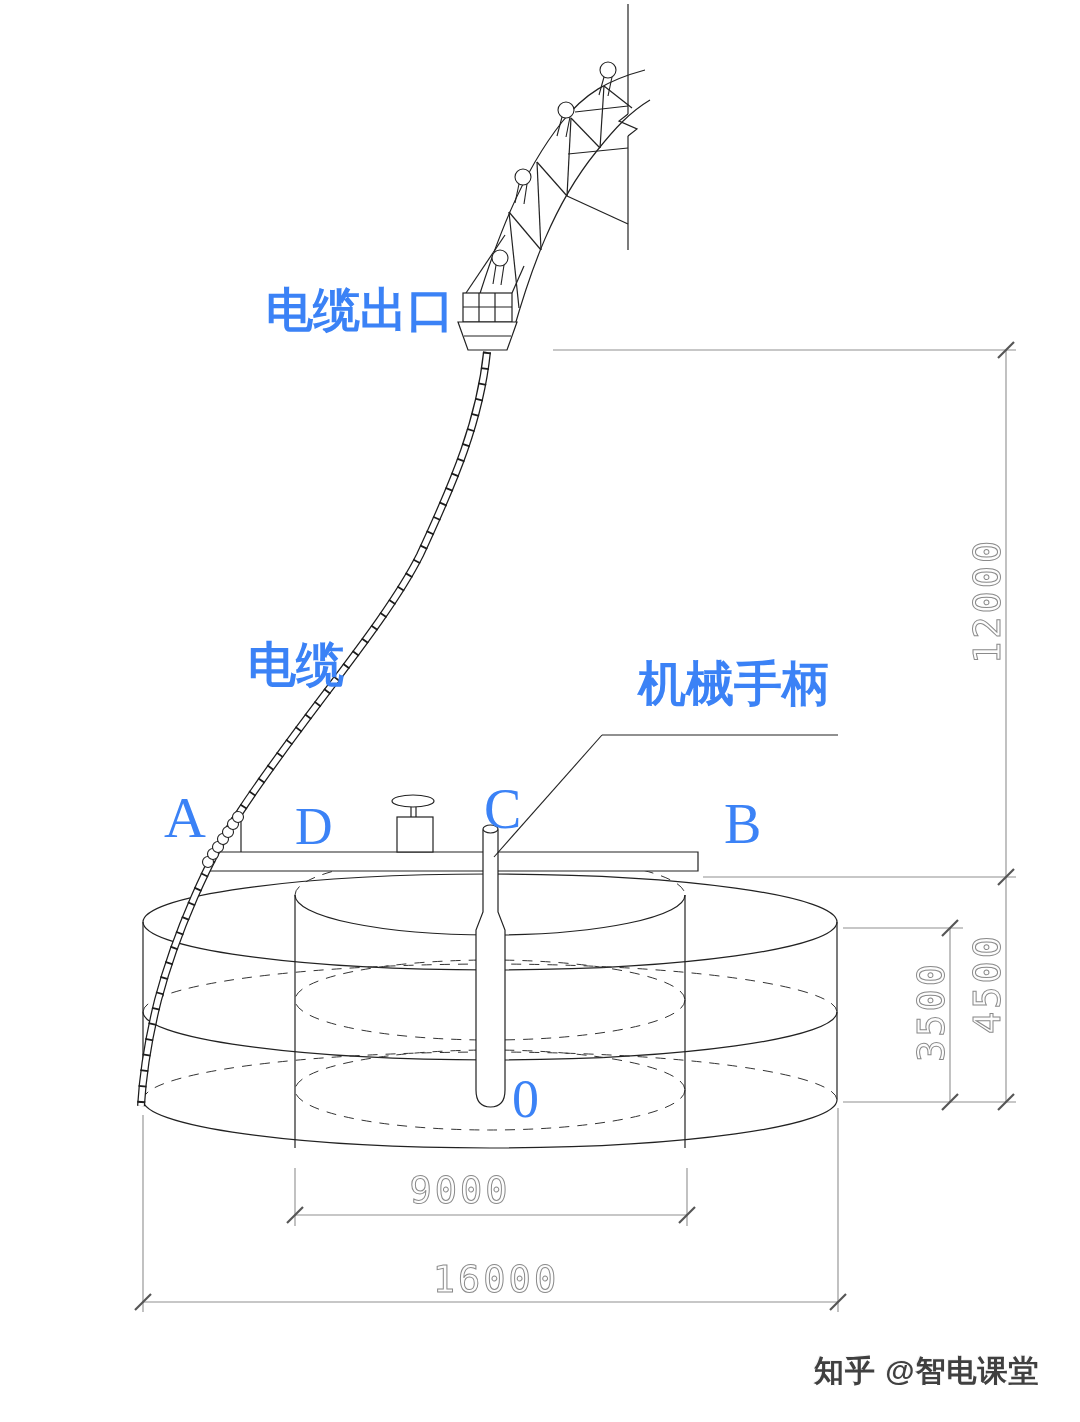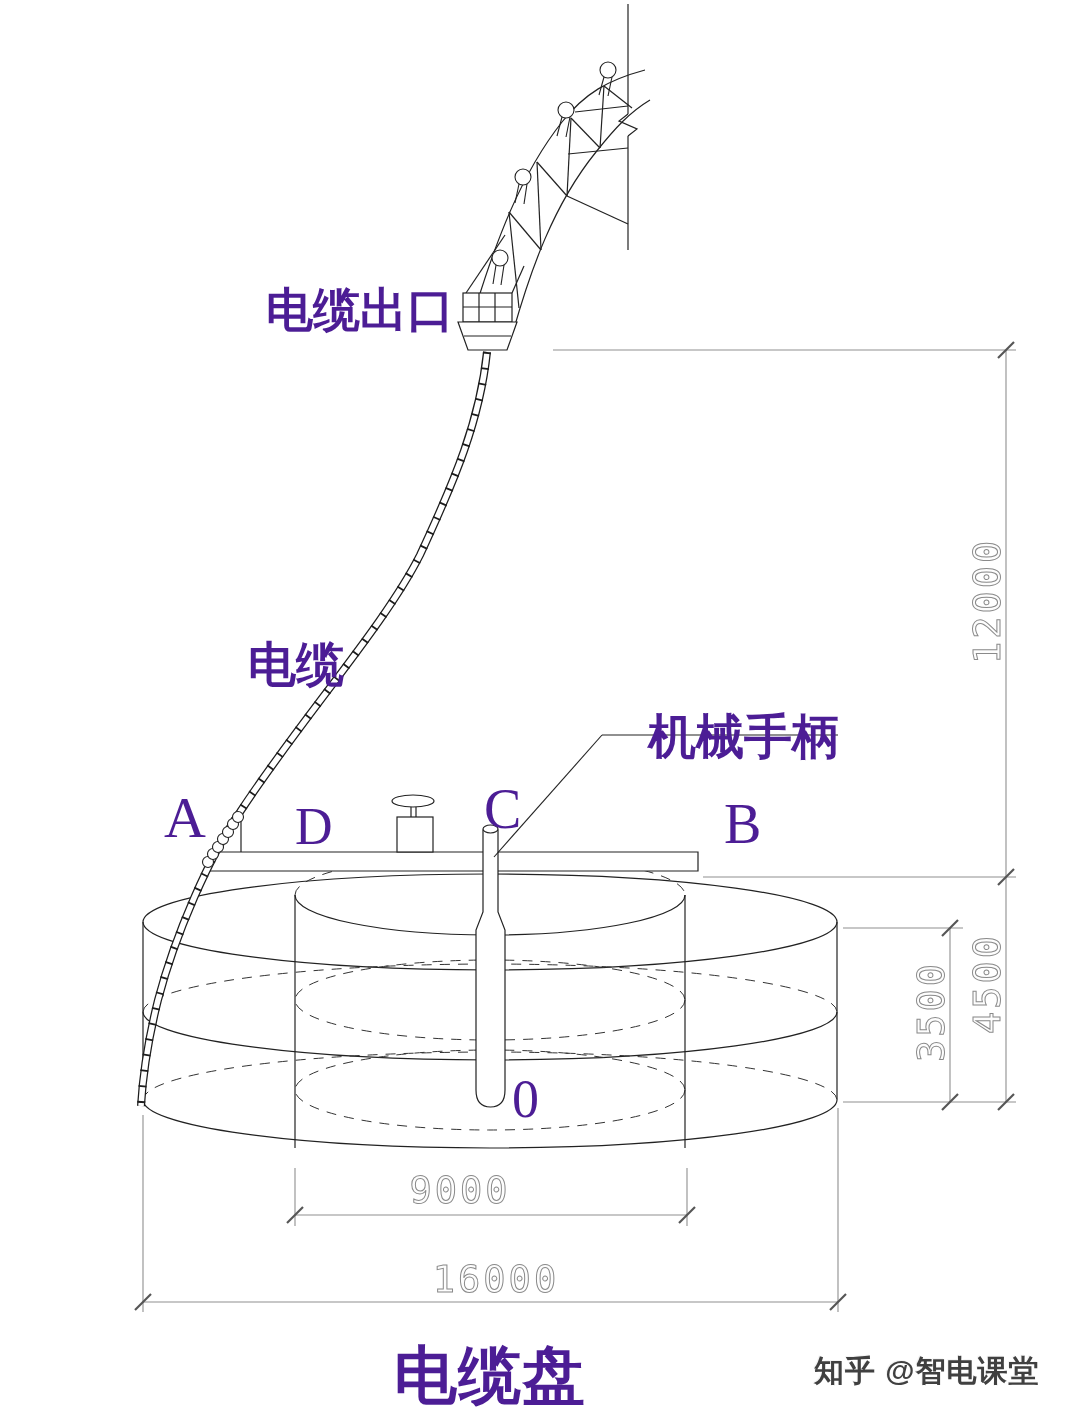--- a/index.html
+++ b/index.html
@@ -6,30 +6,30 @@
   #stage{
     position:relative;
     width:1080px;height:1422px;
     background:#ffffff;
     overflow:hidden;
     font-family:"Liberation Serif","DejaVu Serif",serif;
   }
   #linework{position:absolute;left:0;top:0;}
   .lbl{
     position:absolute;
-    color:#4c1d95;
+    color:#3b82f6;
     white-space:nowrap;
     line-height:1;
     font-family:"Liberation Serif","DejaVu Serif",serif;
   }
   .cjk{font-weight:600;}
   .letter{font-weight:400;}
   #lbl-cable-outlet{left:266px;top:287px;font-size:47px;}
   #lbl-cable{left:248px;top:597px;font-size:48px;margin-top:44px;}
-  #lbl-handle{left:638px;top:713px;font-size:48px;margin-left:10px;}
+  #lbl-handle{left:638px;top:660px;font-size:48px;}
   #pt-a{left:164px;top:789px;font-size:58px;}
   #pt-d{left:295px;top:801px;font-size:52px;}
   #pt-c{left:484px;top:781px;font-size:56px;}
   #pt-b{left:724px;top:796px;font-size:56px;}
   #pt-o{left:512px;top:1072px;font-size:54px;}
   #title{
     left:394px;top:1345px;font-size:63px;font-weight:600;letter-spacing:1px;
   }
   #watermark{
     left:814px;top:1356px;font-size:30px;font-weight:700;
@@ -200,17 +200,16 @@
 <span class="lbl letter" id="pt-a">A</span>
 
 <span class="lbl letter" id="pt-d">D</span>
 
 <span class="lbl letter" id="pt-c">C</span>
 
 <span class="lbl letter" id="pt-b">B</span>
 
 <span class="lbl letter" id="pt-o">0</span>
 
-<span class="lbl cjk" id="title">电缆盘</span>
 
 <span class="lbl" id="watermark">知乎 @智电课堂</span>
 
 </div>
 
 </body></html>

